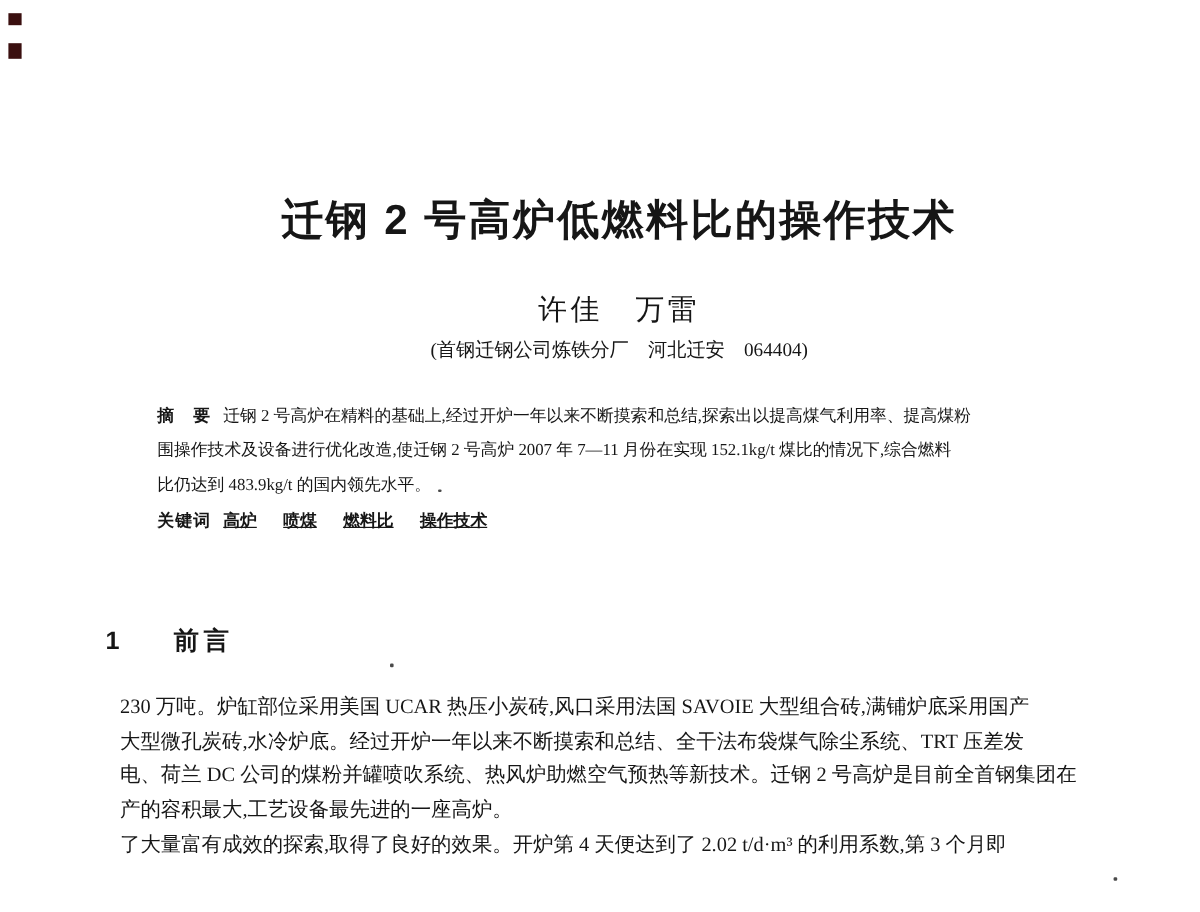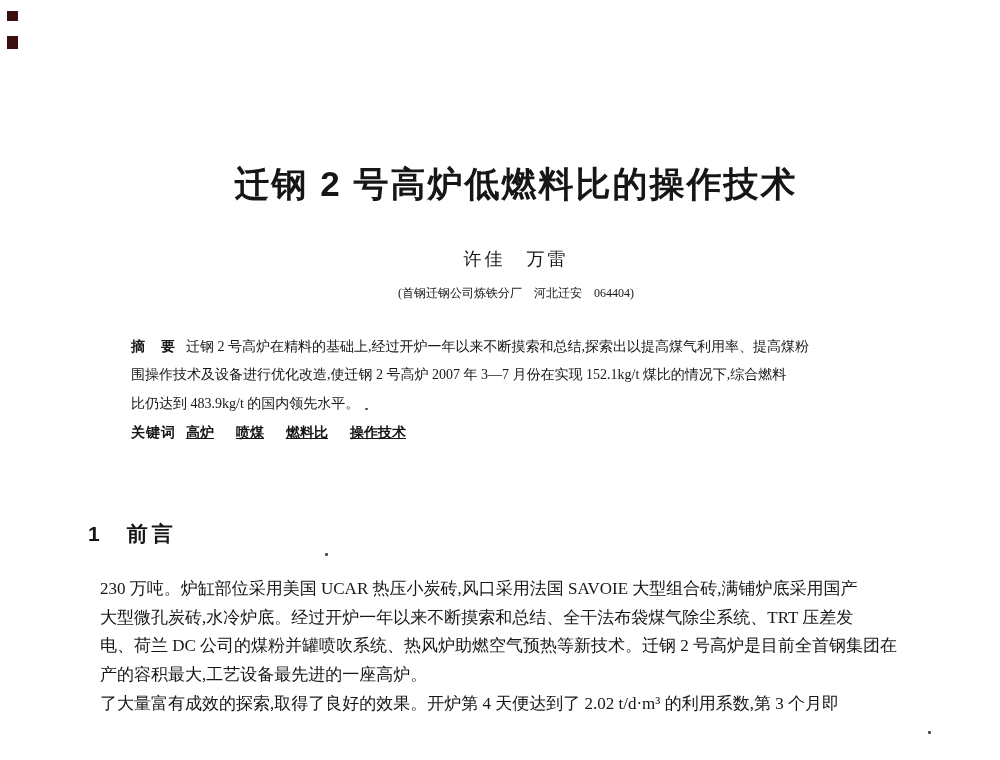--- a/index.html
+++ b/index.html
@@ -44,27 +44,27 @@
   .title {
     top: 163px;
     font-family: "Liberation Sans", "DejaVu Sans", sans-serif;
     font-size: 35px;
     font-weight: bold;
     letter-spacing: 2px;
     line-height: 42px;
   }
   .authors {
     top: 248px;
-    font-size: 18px;
+    font-size: 24px;
     letter-spacing: 3px;
     line-height: 22px;
   }
   .affiliation {
     top: 283px;
-    font-size: 12px;
+    font-size: 16px;
     line-height: 20px;
   }
 
   
   .abstract {
     position: absolute;
     left: 131px;
     top: 332px;
     width: 790px;
     font-size: 14px;
@@ -89,21 +89,21 @@
   .section-heading {
     position: absolute;
     left: 88px;
     top: 520px;
     font-family: "Liberation Sans", "DejaVu Sans", sans-serif;
     font-size: 21px;
     font-weight: bold;
     white-space: nowrap;
   }
   .sec-num { margin-right: 27px; }
-  .sec-title { letter-spacing: 4px; }
+  .sec-title { letter-spacing: 4px; margin-left: 18px; }
 
   
   .body-block {
     position: absolute;
     left: 100px;
     top: 575px;
     width: 860px;
     font-size: 17px;
   }
   .body-line {
@@ -124,21 +124,21 @@
   <div class="speck speck3"></div>
 
   <div class="centered title">迁钢 2 号高炉低燃料比的操作技术</div>
   <div class="centered authors">许佳　万雷</div>
   <div class="centered affiliation">(首钢迁钢公司炼铁分厂　河北迁安　064404)</div>
 
   <div class="abstract">
     <div class="abs-line">
       <span class="bold-label">摘　要</span><span>迁钢 2 号高炉在精料的基础上,经过开炉一年以来不断摸索和总结,探索出以提高煤气利用率、提高煤粉</span>
     </div>
-    <div class="abs-line">围操作技术及设备进行优化改造,使迁钢 2 号高炉 2007 年 3—7 月份在实现 152.1kg/t 煤比的情况下,综合燃料</div>
+    <div class="abs-line">围操作技术及设备进行优化改造,使迁钢 2 号高炉 2007 年 7—11 月份在实现 152.1kg/t 煤比的情况下,综合燃料</div>
     <div class="abs-line">比仍达到 483.9kg/t 的国内领先水平。</div>
     <div class="abs-line kw-line">
       <span class="bold-label">关键词</span><span class="kw-item">高炉</span><span class="kw-item">喷煤</span><span class="kw-item">燃料比</span><span class="kw-item">操作技术</span>
     </div>
   </div>
 
   <div class="section-heading">
     <span class="sec-num">1</span><span class="sec-title">前言</span>
   </div>
 

